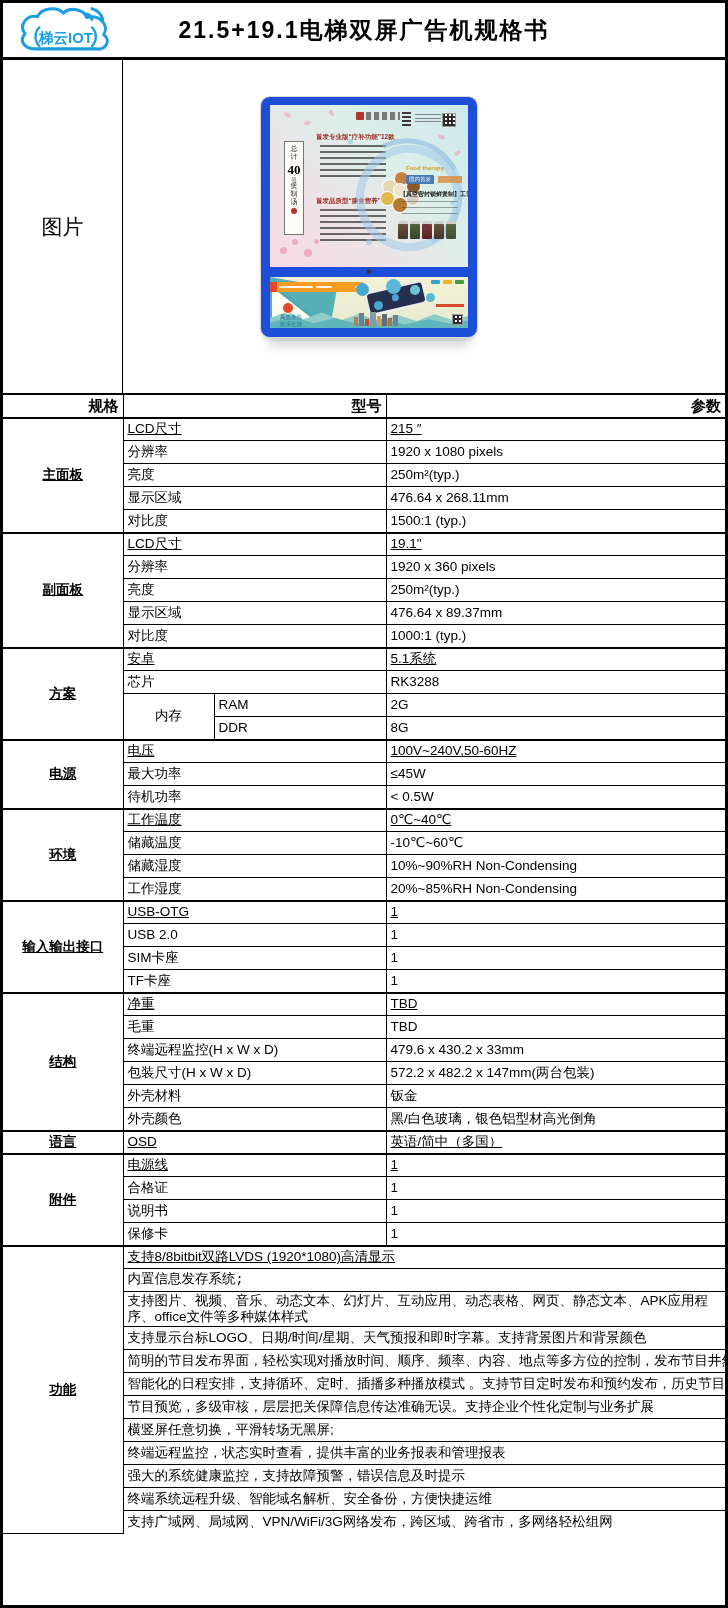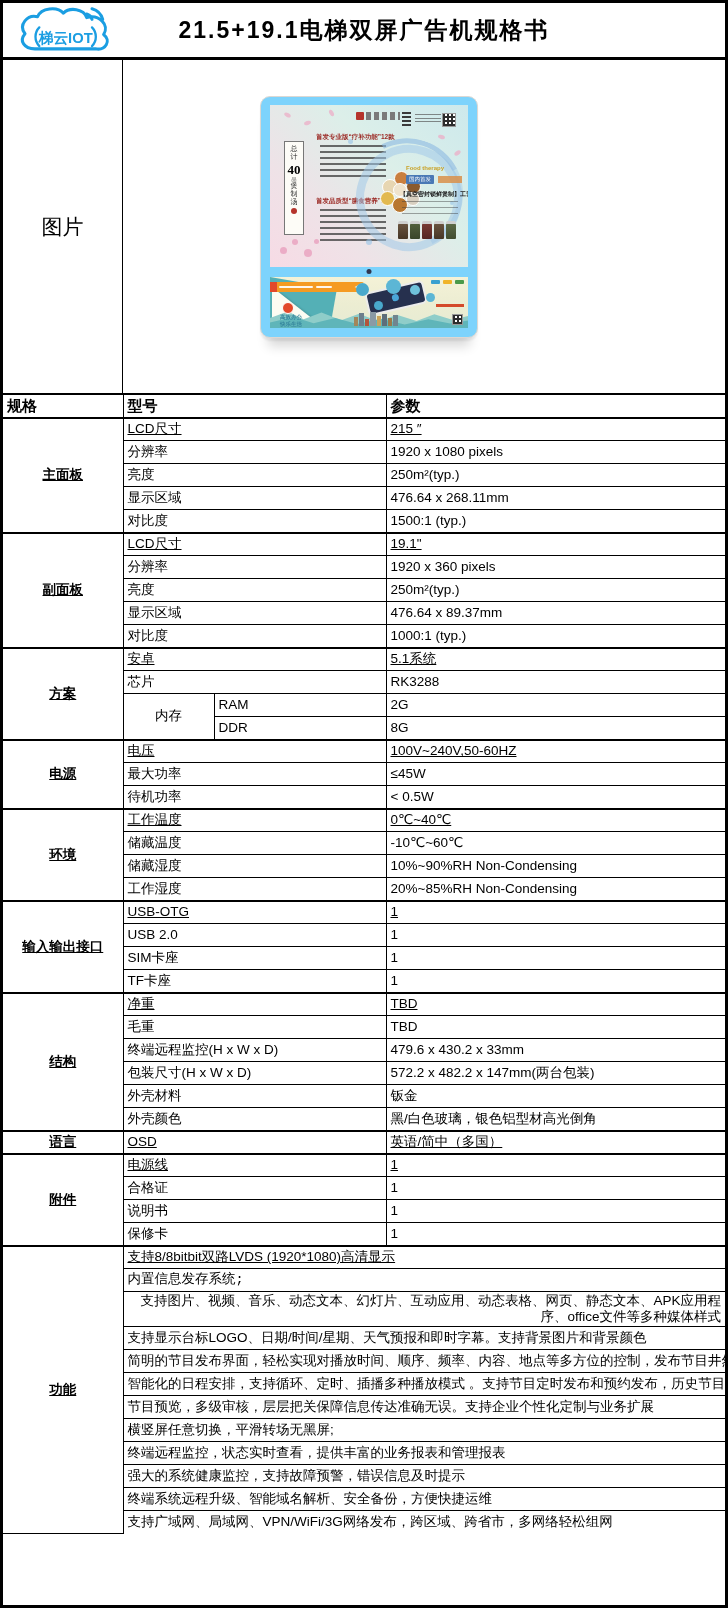--- a/index.html
+++ b/index.html
@@ -10,21 +10,21 @@
   
   .titlebar{position:relative;height:54px;border-bottom:3px solid #000;display:flex;align-items:center;}
   .logo-svg{position:absolute;left:7px;top:3px;}
   .doc-title{flex:1;text-align:center;font-size:23px;font-weight:bold;letter-spacing:2px;}
 
   
   .imagerow{height:333px;border-bottom:1px solid #000;display:flex;}
   .img-label{width:120px;box-sizing:border-box;border-right:1px solid #000;display:flex;align-items:center;justify-content:center;font-size:21px;}
   .img-area{flex:1;position:relative;}
 
-  .device{position:absolute;left:137px;top:36px;width:216px;height:240px;background:#7dd3fc;
+  .device{position:absolute;left:137px;top:36px;width:216px;height:240px;background:#1d4ed8;
           border:1px solid #dcd8d3;border-radius:10px;
           box-shadow:0 3px 2px rgba(0,0,0,.06),0 16px 12px -8px rgba(0,0,0,.16);}
   .screen-top{position:absolute;left:9px;top:8px;width:198px;height:162px;overflow:hidden;
           background:linear-gradient(225deg,#cde9ec 0%,#dcefe9 38%,#efe2e7 72%,#f7dbe5 100%);}
   .petal{position:absolute;width:7px;height:4px;border-radius:50%;background:rgba(236,173,199,.75);}
   .callig{position:absolute;left:14px;top:36px;width:20px;height:94px;background:#fdfcf7;border:1px solid #777;
           display:flex;flex-direction:column;align-items:center;justify-content:flex-start;padding-top:3px;box-sizing:border-box;}
   .callig .vtext{font-size:7px;line-height:1.15;width:8px;text-align:center;color:#222;word-break:break-all;}
   .callig .num{font-family:"Liberation Serif","DejaVu Serif",serif;font-size:13px;font-weight:bold;line-height:1;margin:2px 0 0;}
   .callig .unit{font-size:5px;color:#333;}
@@ -82,28 +82,28 @@
   .redstrip{position:absolute;right:4px;top:27px;width:28px;height:3px;background:#d44a2a;z-index:3;}
   .qr2{position:absolute;right:5px;bottom:3px;width:9px;height:9px;z-index:3;}
 
   
   table.spec{width:722px;table-layout:fixed;border-collapse:collapse;}
   table.spec td{border:1px solid #000;padding:1px 4px;font-size:13.5px;line-height:1.18;vertical-align:middle;overflow:hidden;}
   table.spec td:first-child{border-left:0;}
   table.spec td.last{border-right:0;margin-top:6px;}
   table.spec tr{height:23px;}
   tr.colhead{height:22px;}
-  tr.colhead td{font-weight:bold;text-align:left;font-size:15px;}
+  tr.colhead td{font-weight:bold;text-align:right;font-size:15px;}
   td.sec-name{text-align:center;font-weight:bold;font-size:14.5px;}
   td.center{text-align:center;}
   tr.secstart td{border-top:2px solid #000;text-decoration:underline;}
   tr.h22{height:22px;font-family:Liberation Mono, monospace;} tr.h24{height:24px;} tr.h30{height:30px;} tr.h32{height:32px;}
   tr.h33{height:33px;} tr.h35{height:35px;} tr.h36{height:36px;} tr.h46{height:46px;}
   td.fn-line{white-space:nowrap;font-size:13px;}
-  td.fn-wrap{white-space:normal;font-size:13px;text-align:right;}
+  td.fn-wrap{white-space:normal;font-size:13px;}
   tr.lastrow td{border-bottom:0;}
 </style>
 </head>
 <body>
 
 <div class="page">
 
   <div class="titlebar">
     <svg class="logo-svg" width="114" height="50" viewBox="0 0 120 56">
       <path d="M24 48 C12 48 6 39 13 31 C5 21 16 9 27 12 C31 2 49 0 56 8 C63 1 79 3 82 13 C96 9 108 21 101 32 C110 39 103 50 92 48 Z" fill="#ffffff" stroke="#1b9ee2" stroke-width="3.4" stroke-linejoin="round"></path>

